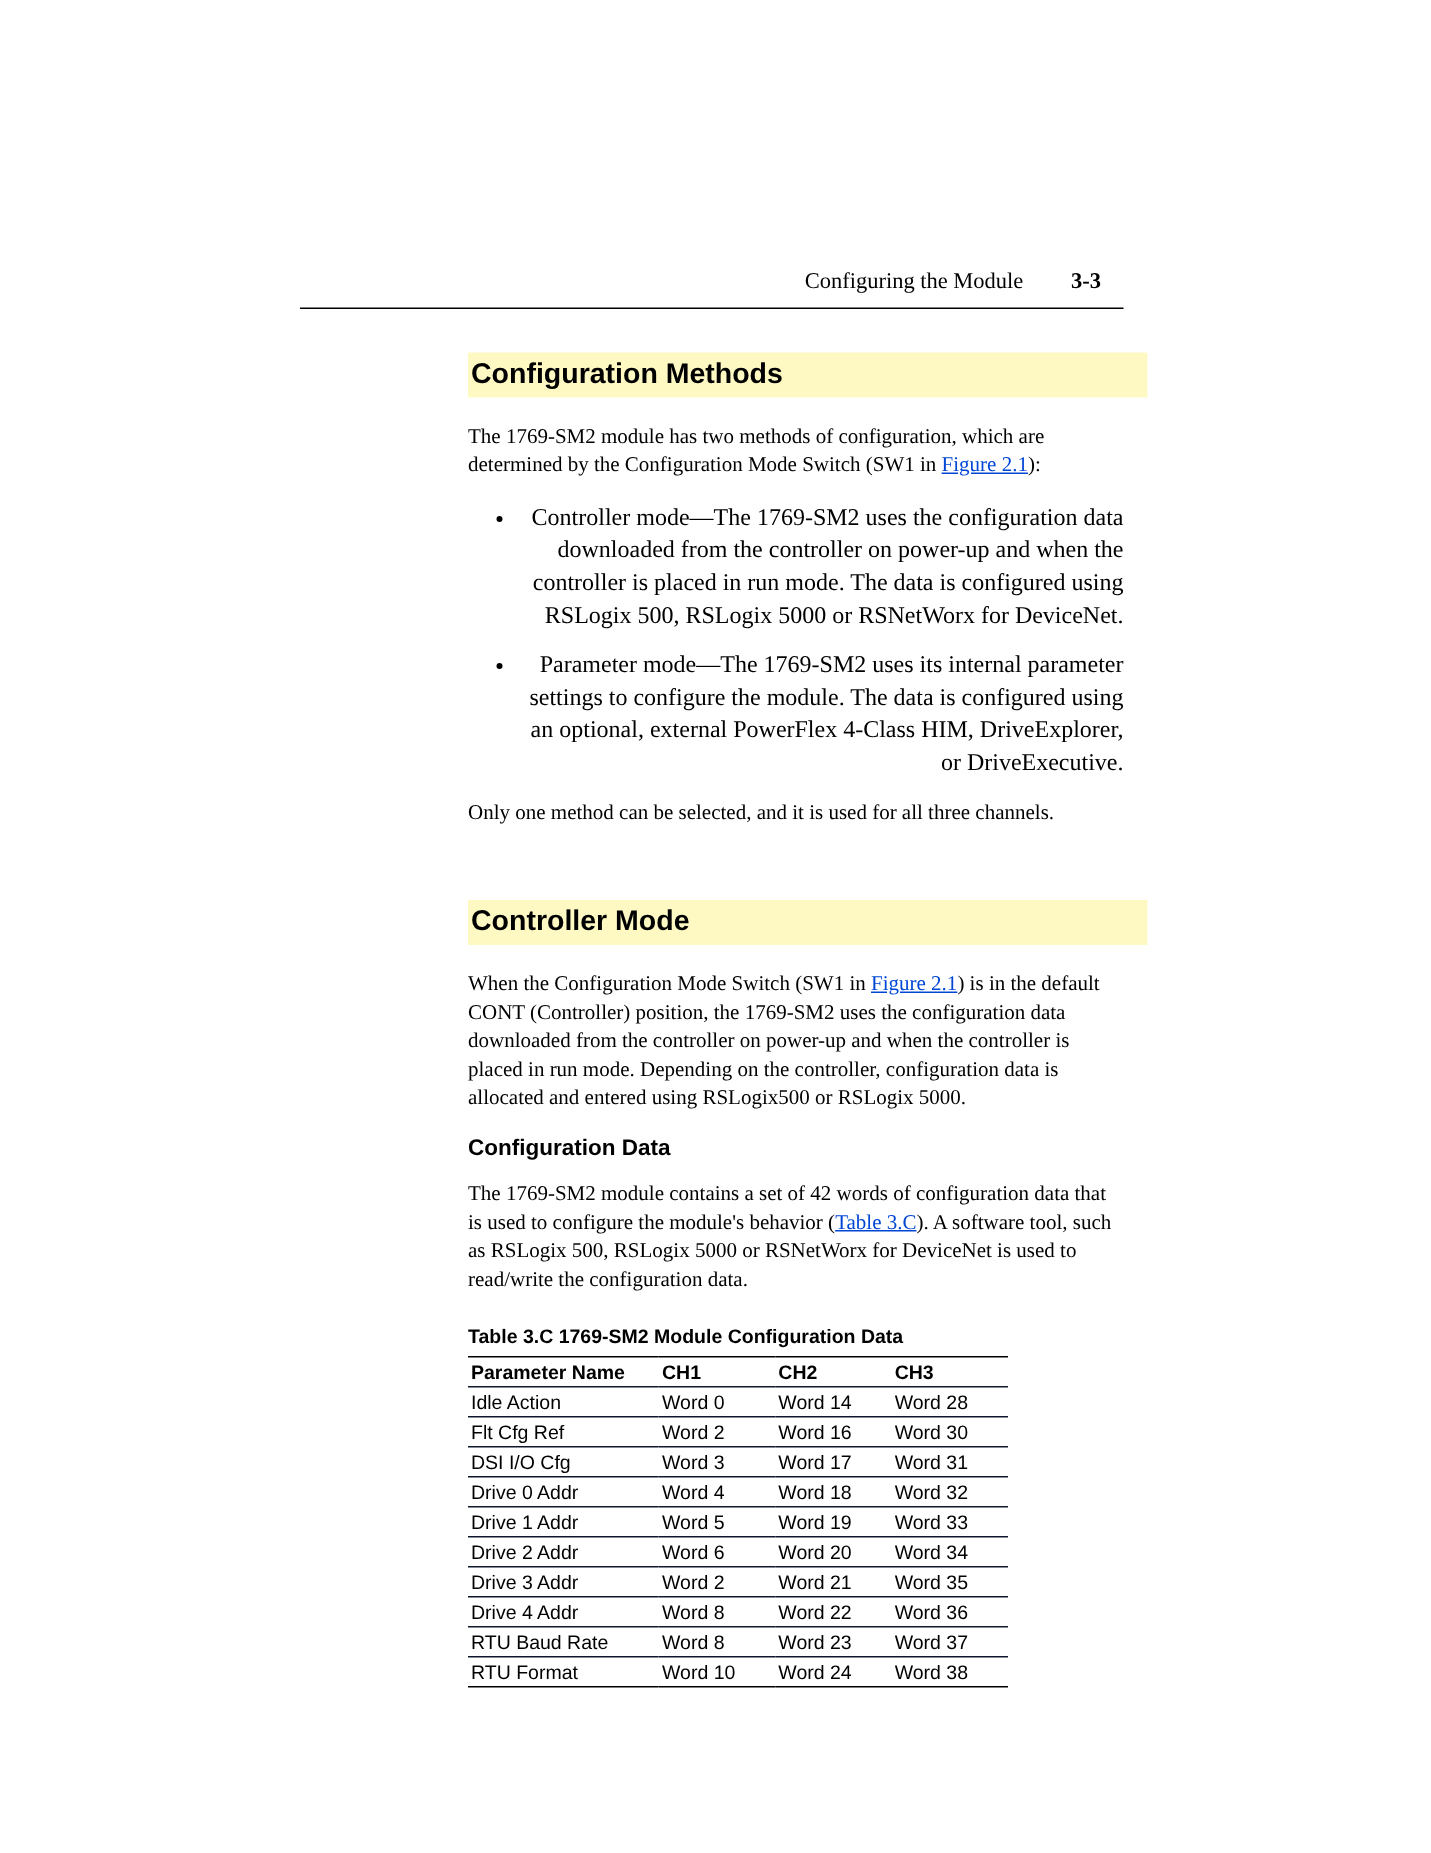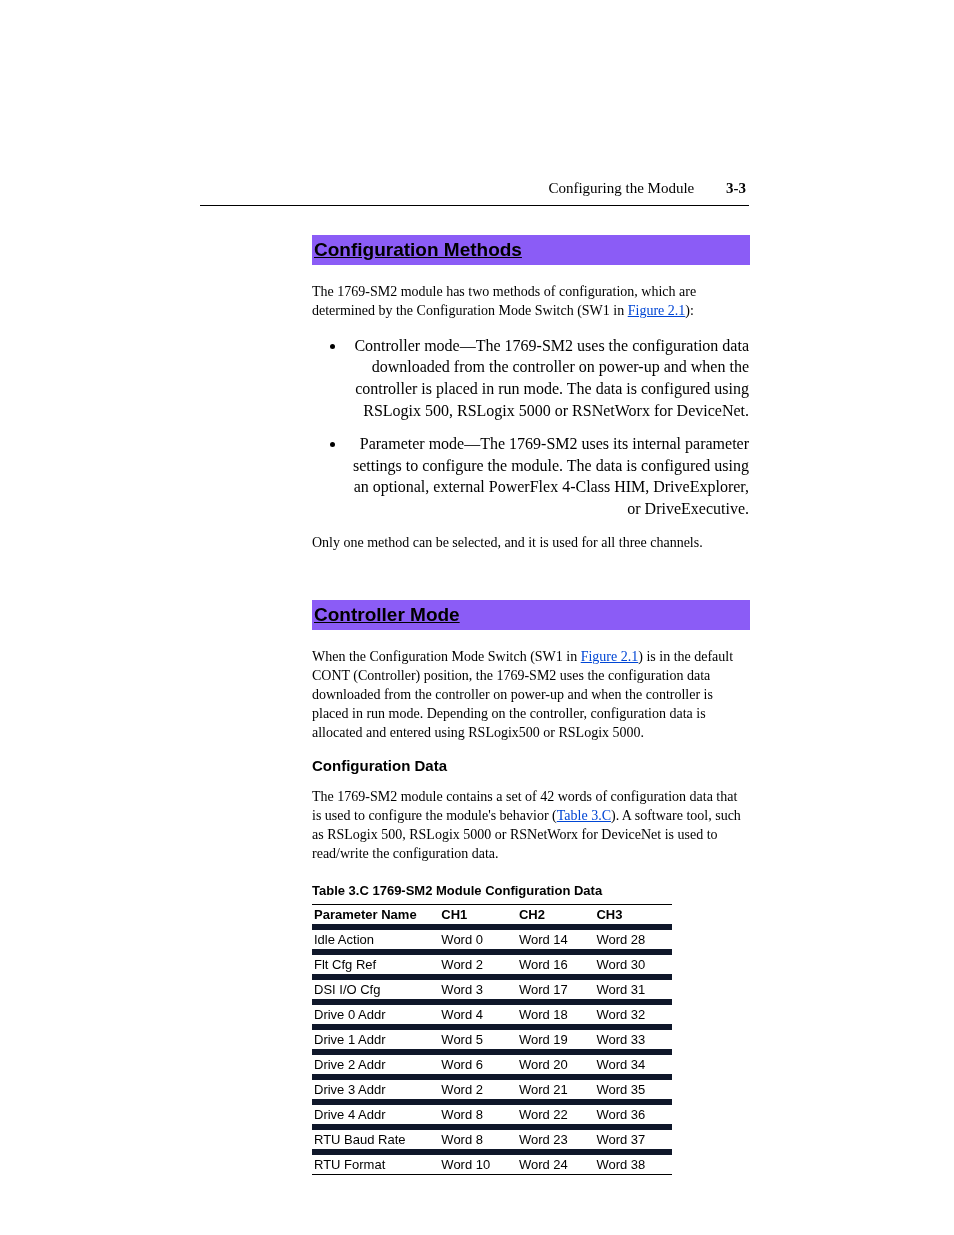--- a/index.html
+++ b/index.html
@@ -12,21 +12,21 @@
   .page {
     width: 954px;
     height: 1235px;
     position: relative;
     box-sizing: border-box;
     padding: 180px 205px 0 312px;
   }
   .running-head {
     position: absolute;
     top: 180px;
-    right: 208px;
+    right: 220px;
     font-size: 15px;
     font-family: "Times New Roman", Times, serif;
   }
   .running-head .pgnum {
     font-weight: bold;
     margin-left: 28px;
   }
   .rule {
     position: absolute;
     left: 200px;
@@ -34,25 +34,24 @@
     top: 205px;
     border-top: 1px solid #000;
   }
   .content {
     margin-top: 55px;
   }
   h1.section {
     font-family: Arial, Helvetica, sans-serif;
     font-weight: bold;
     font-size: 19px;
-    background: #8b5cf6;
+    background: #fef9c3;
     margin: 0 0 18px 0;
-    padding: 4px 6px 4px 2px;
+    padding: 4px 21px 4px 2px;
     width: 430px;
-    text-decoration: underline;
   }
   p.body {
     font-size: 14px;
     line-height: 1.35;
     margin: 12px 0 14px 0;
   }
   ul.bullets {
     margin: 0 0 14px 0;
     padding-left: 34px;
     text-align: right;
@@ -79,21 +78,21 @@
     margin: 20px 0 6px 0;
   }
   table.data {
     border-collapse: collapse;
     font-family: Arial, Helvetica, sans-serif;
     font-size: 13px;
     width: 360px;
   }
   table.data th, table.data td {
     border-top: 1px solid #000;
-    border-bottom: 6px solid #0f172a;
+    border-bottom: 1px solid #0f172a;
     padding: 2px 6px 2px 2px;
     text-align: left;
     font-weight: normal;
   }
   table.data th {
     font-weight: bold;
   }
   table.data tr:last-child td {
     border-bottom: 1.5px solid #000;
   }

